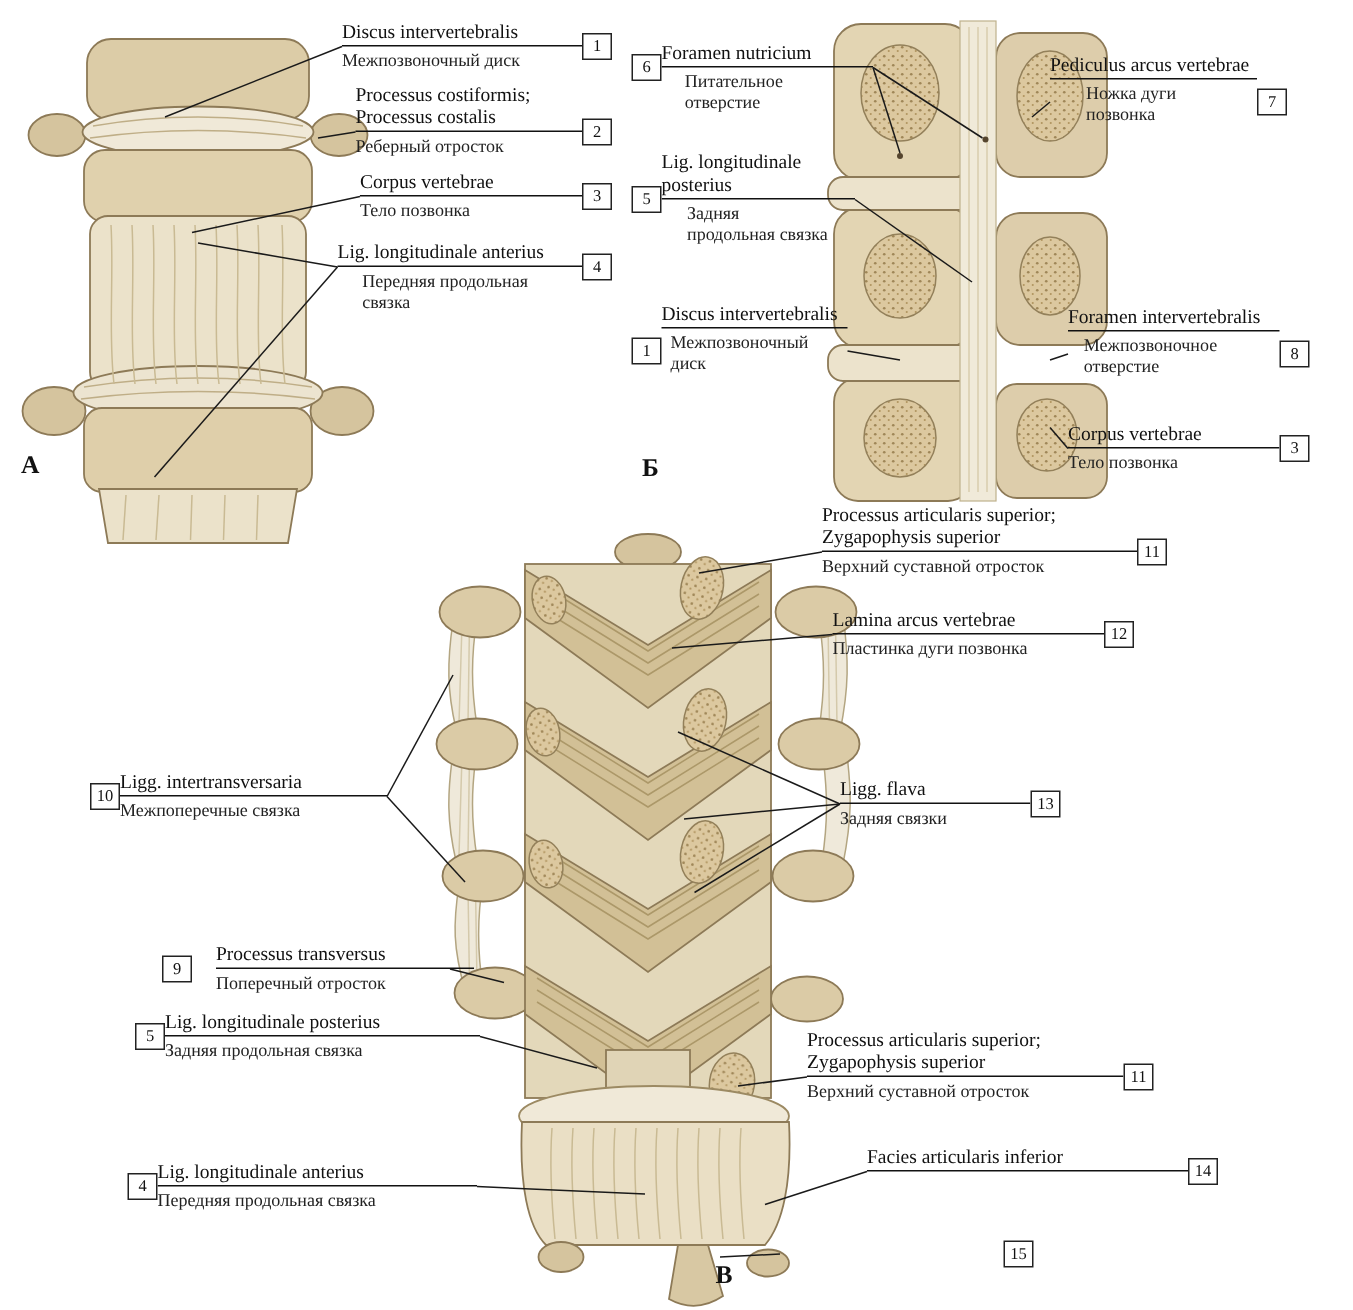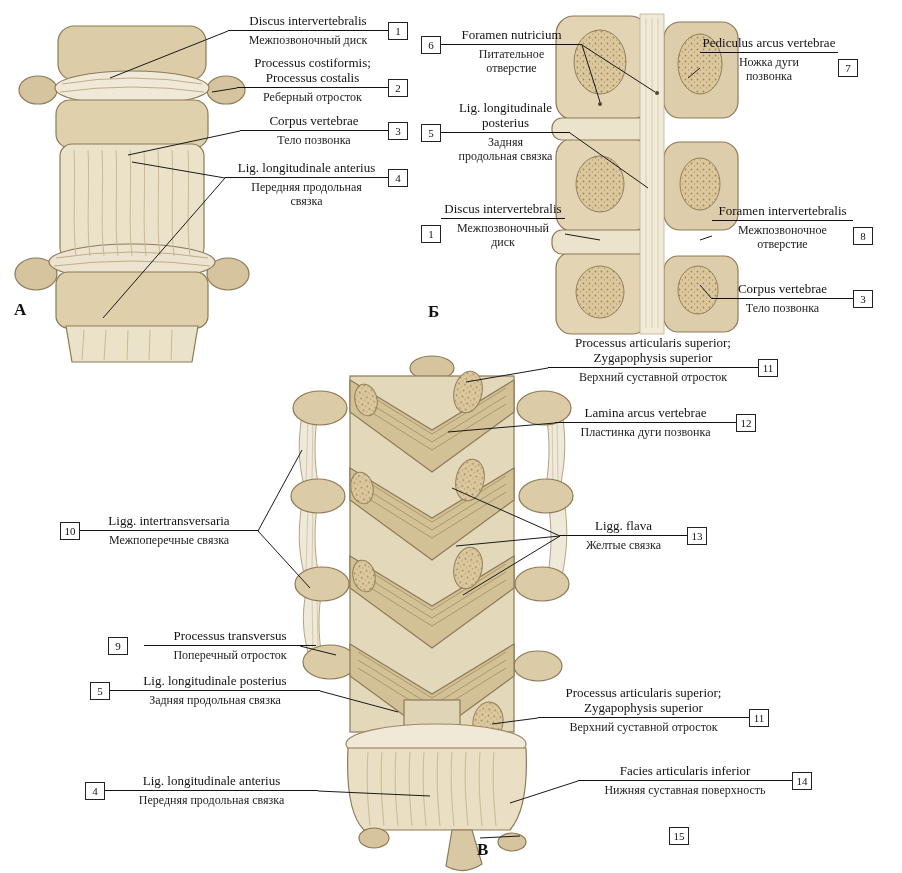--- a/index.html
+++ b/index.html
@@ -1,20 +1,20 @@
 <!DOCTYPE html>
 <html><head>
 <meta charset="utf-8">
 <style>
   *{box-sizing:border-box;margin:0;padding:0}
   html,body{background:#ffffff}
   body{font-family:"Liberation Serif",serif}
   .canvas{position:relative;width:902px;height:873px;background:#fff;overflow:hidden}
   .canvas > svg{position:absolute;left:0;top:0;z-index:1}
-  .lbl{position:absolute;text-align:center;z-index:3}
+  .lbl{position:absolute;z-index:3}
   .lat{font-size:13px;line-height:15px;color:#111;border-bottom:1px solid #111;padding-bottom:2px}
   .rus{font-size:12px;line-height:14px;color:#222;padding-top:2px}
   .nbox{position:absolute;width:20px;height:18px;border:1px solid #222;background:#fff;
         font-size:11px;line-height:16px;text-align:center;color:#111;z-index:3}
   .plet{position:absolute;font-weight:bold;font-size:17px;color:#111;z-index:3}
 </style>
 </head>
 <body>
 
 <div class="canvas">
@@ -280,21 +280,21 @@
 <div class="nbox" style="left:736px;top:414px">12</div>
 
 <div class="lbl" style="left:80px;top:513px;width:178px">
   <div class="lat">Ligg. intertransversaria</div>
   <div class="rus">Межпоперечные связка</div>
 </div>
 <div class="nbox" style="left:60px;top:522px">10</div>
 
 <div class="lbl" style="left:560px;top:518px;width:127px">
   <div class="lat">Ligg. flava</div>
-  <div class="rus">Желтые связка</div>
+  <div class="rus">Задняя связки</div>
 </div>
 <div class="nbox" style="left:687px;top:527px">13</div>
 
 <div class="lbl" style="left:144px;top:628px;width:172px">
   <div class="lat">Processus transversus</div>
   <div class="rus">Поперечный отросток</div>
 </div>
 <div class="nbox" style="left:108px;top:637px">9</div>
 
 <div class="lbl" style="left:110px;top:673px;width:210px">
@@ -310,19 +310,18 @@
 <div class="nbox" style="left:749px;top:709px">11</div>
 
 <div class="lbl" style="left:105px;top:773px;width:213px">
   <div class="lat">Lig. longitudinale anterius</div>
   <div class="rus">Передняя продольная связка</div>
 </div>
 <div class="nbox" style="left:85px;top:782px">4</div>
 
 <div class="lbl" style="left:578px;top:763px;width:214px">
   <div class="lat">Facies articularis inferior</div>
-  <div class="rus">Нижняя суставная поверхность</div>
 </div>
 <div class="nbox" style="left:792px;top:772px">14</div>
 
 <div class="nbox" style="left:669px;top:827px">15</div>
 
 </div>
 
 </body></html>

